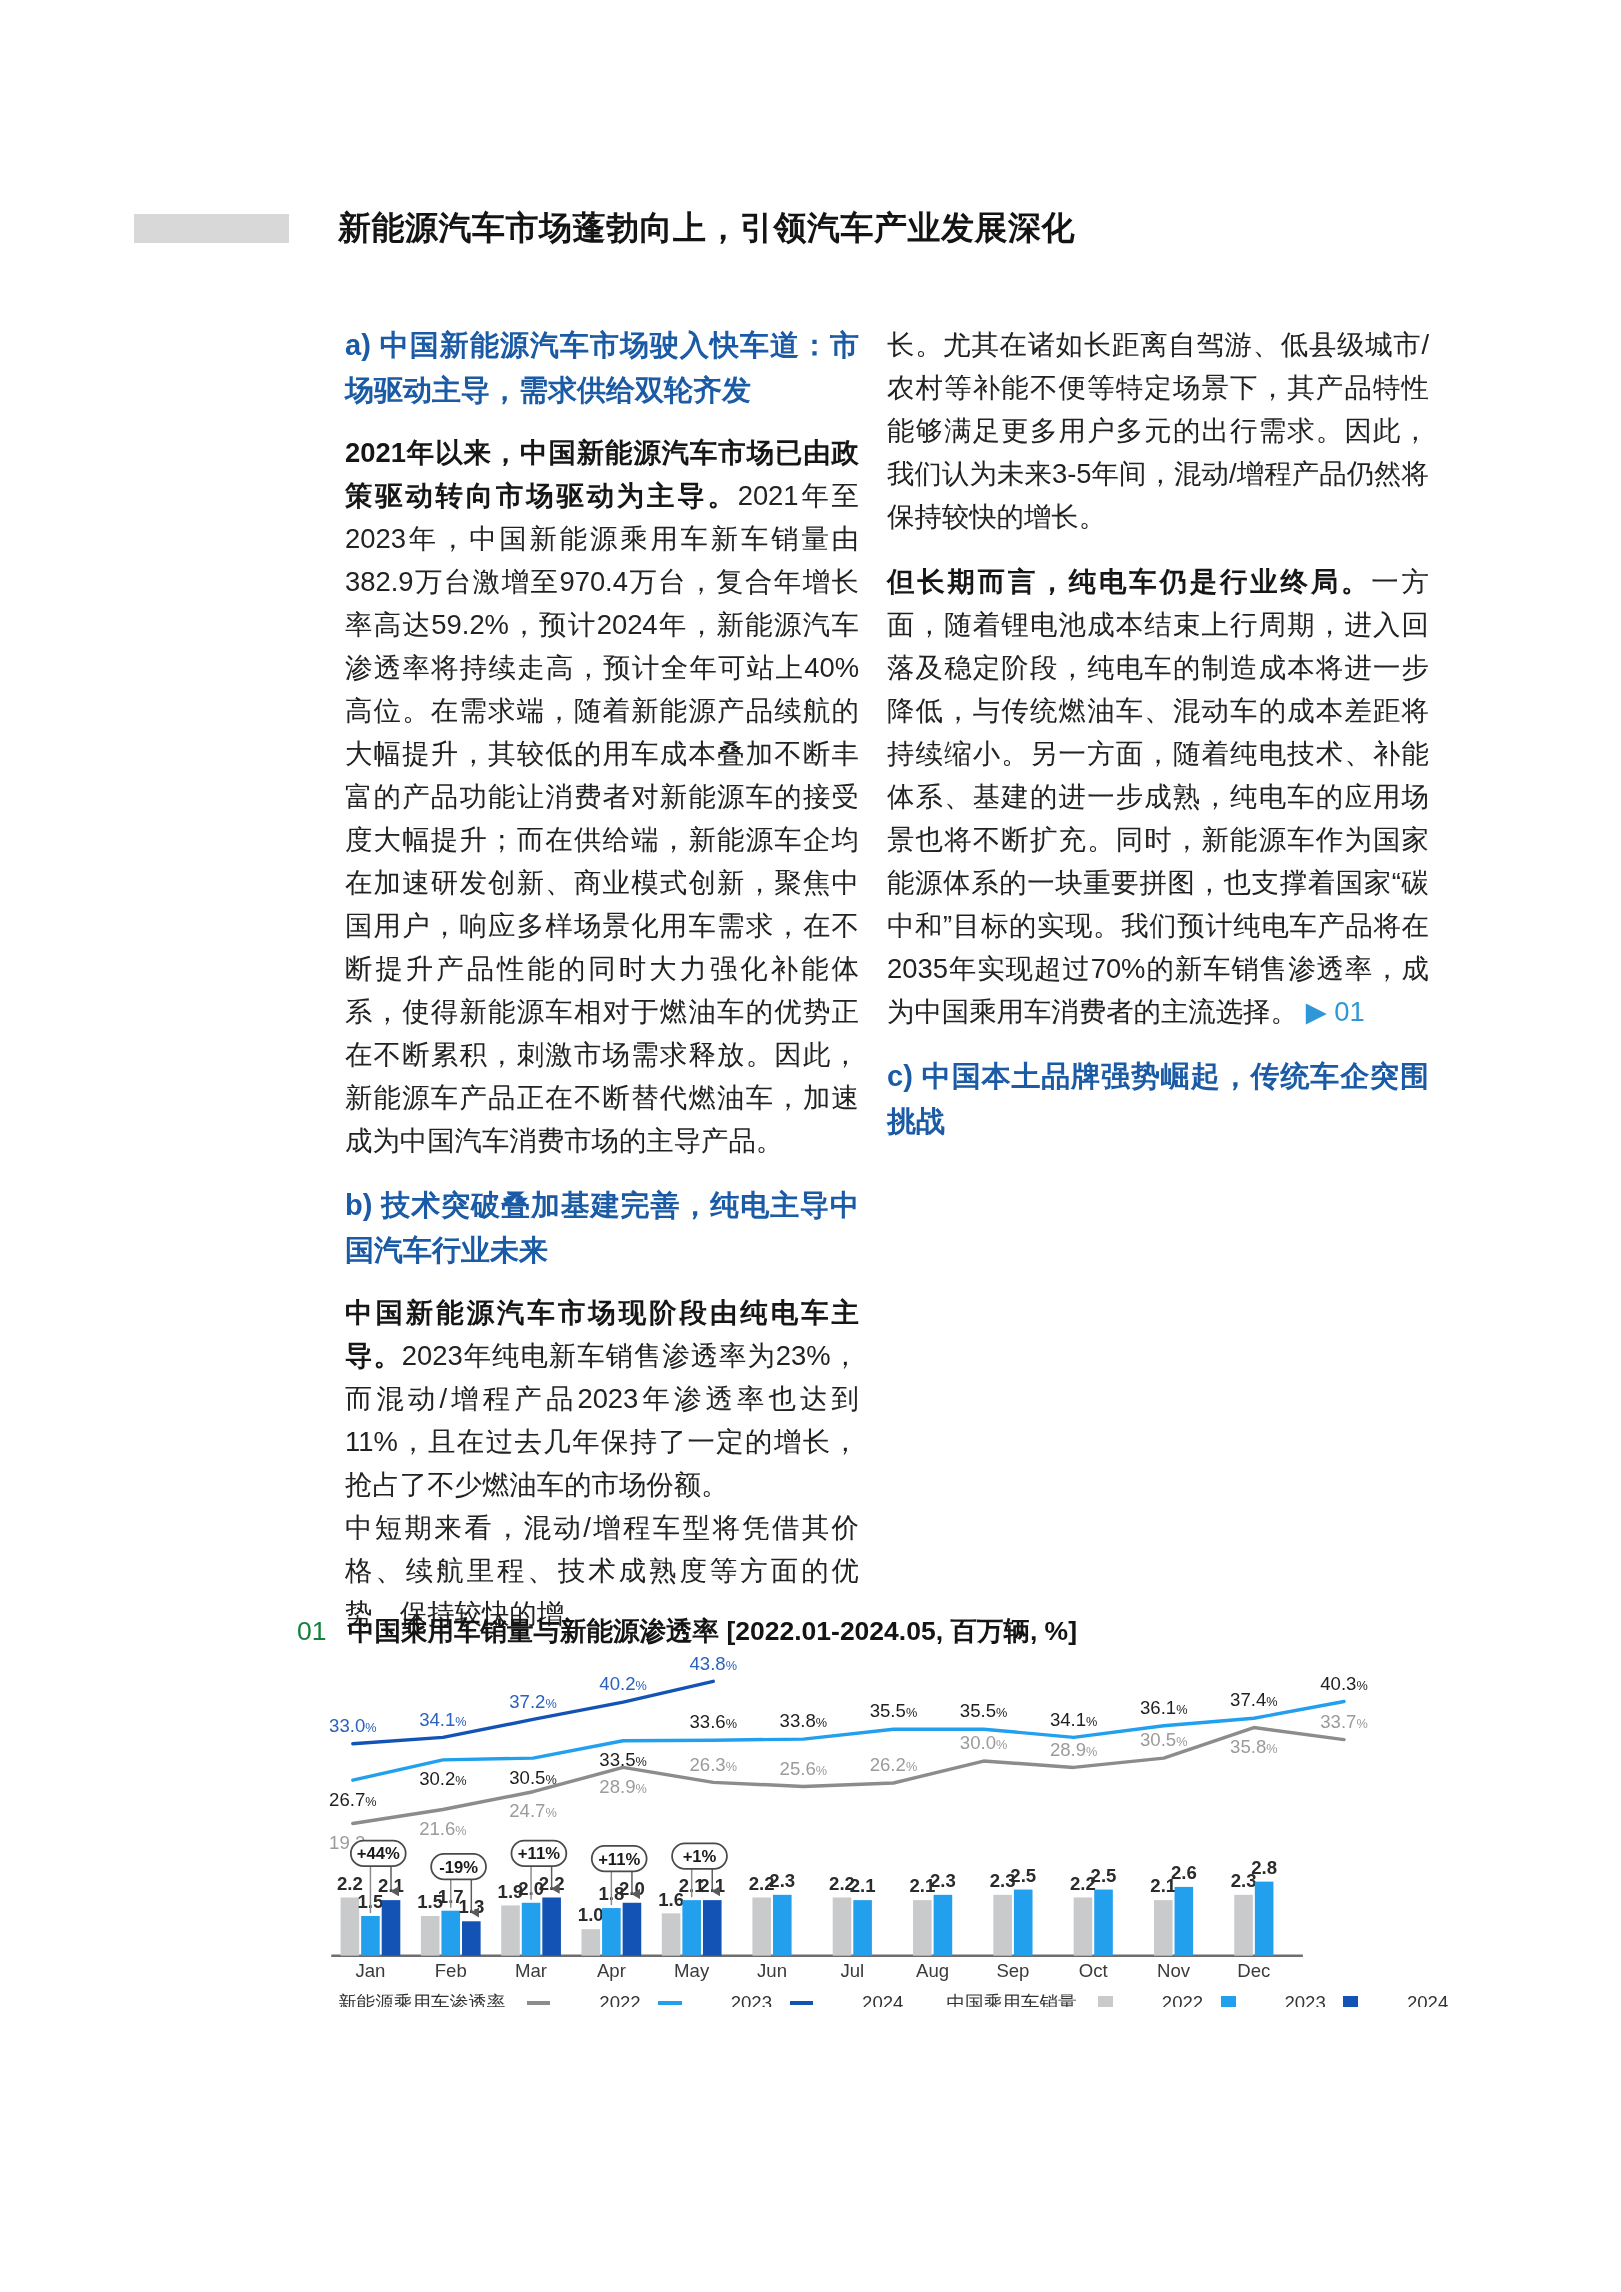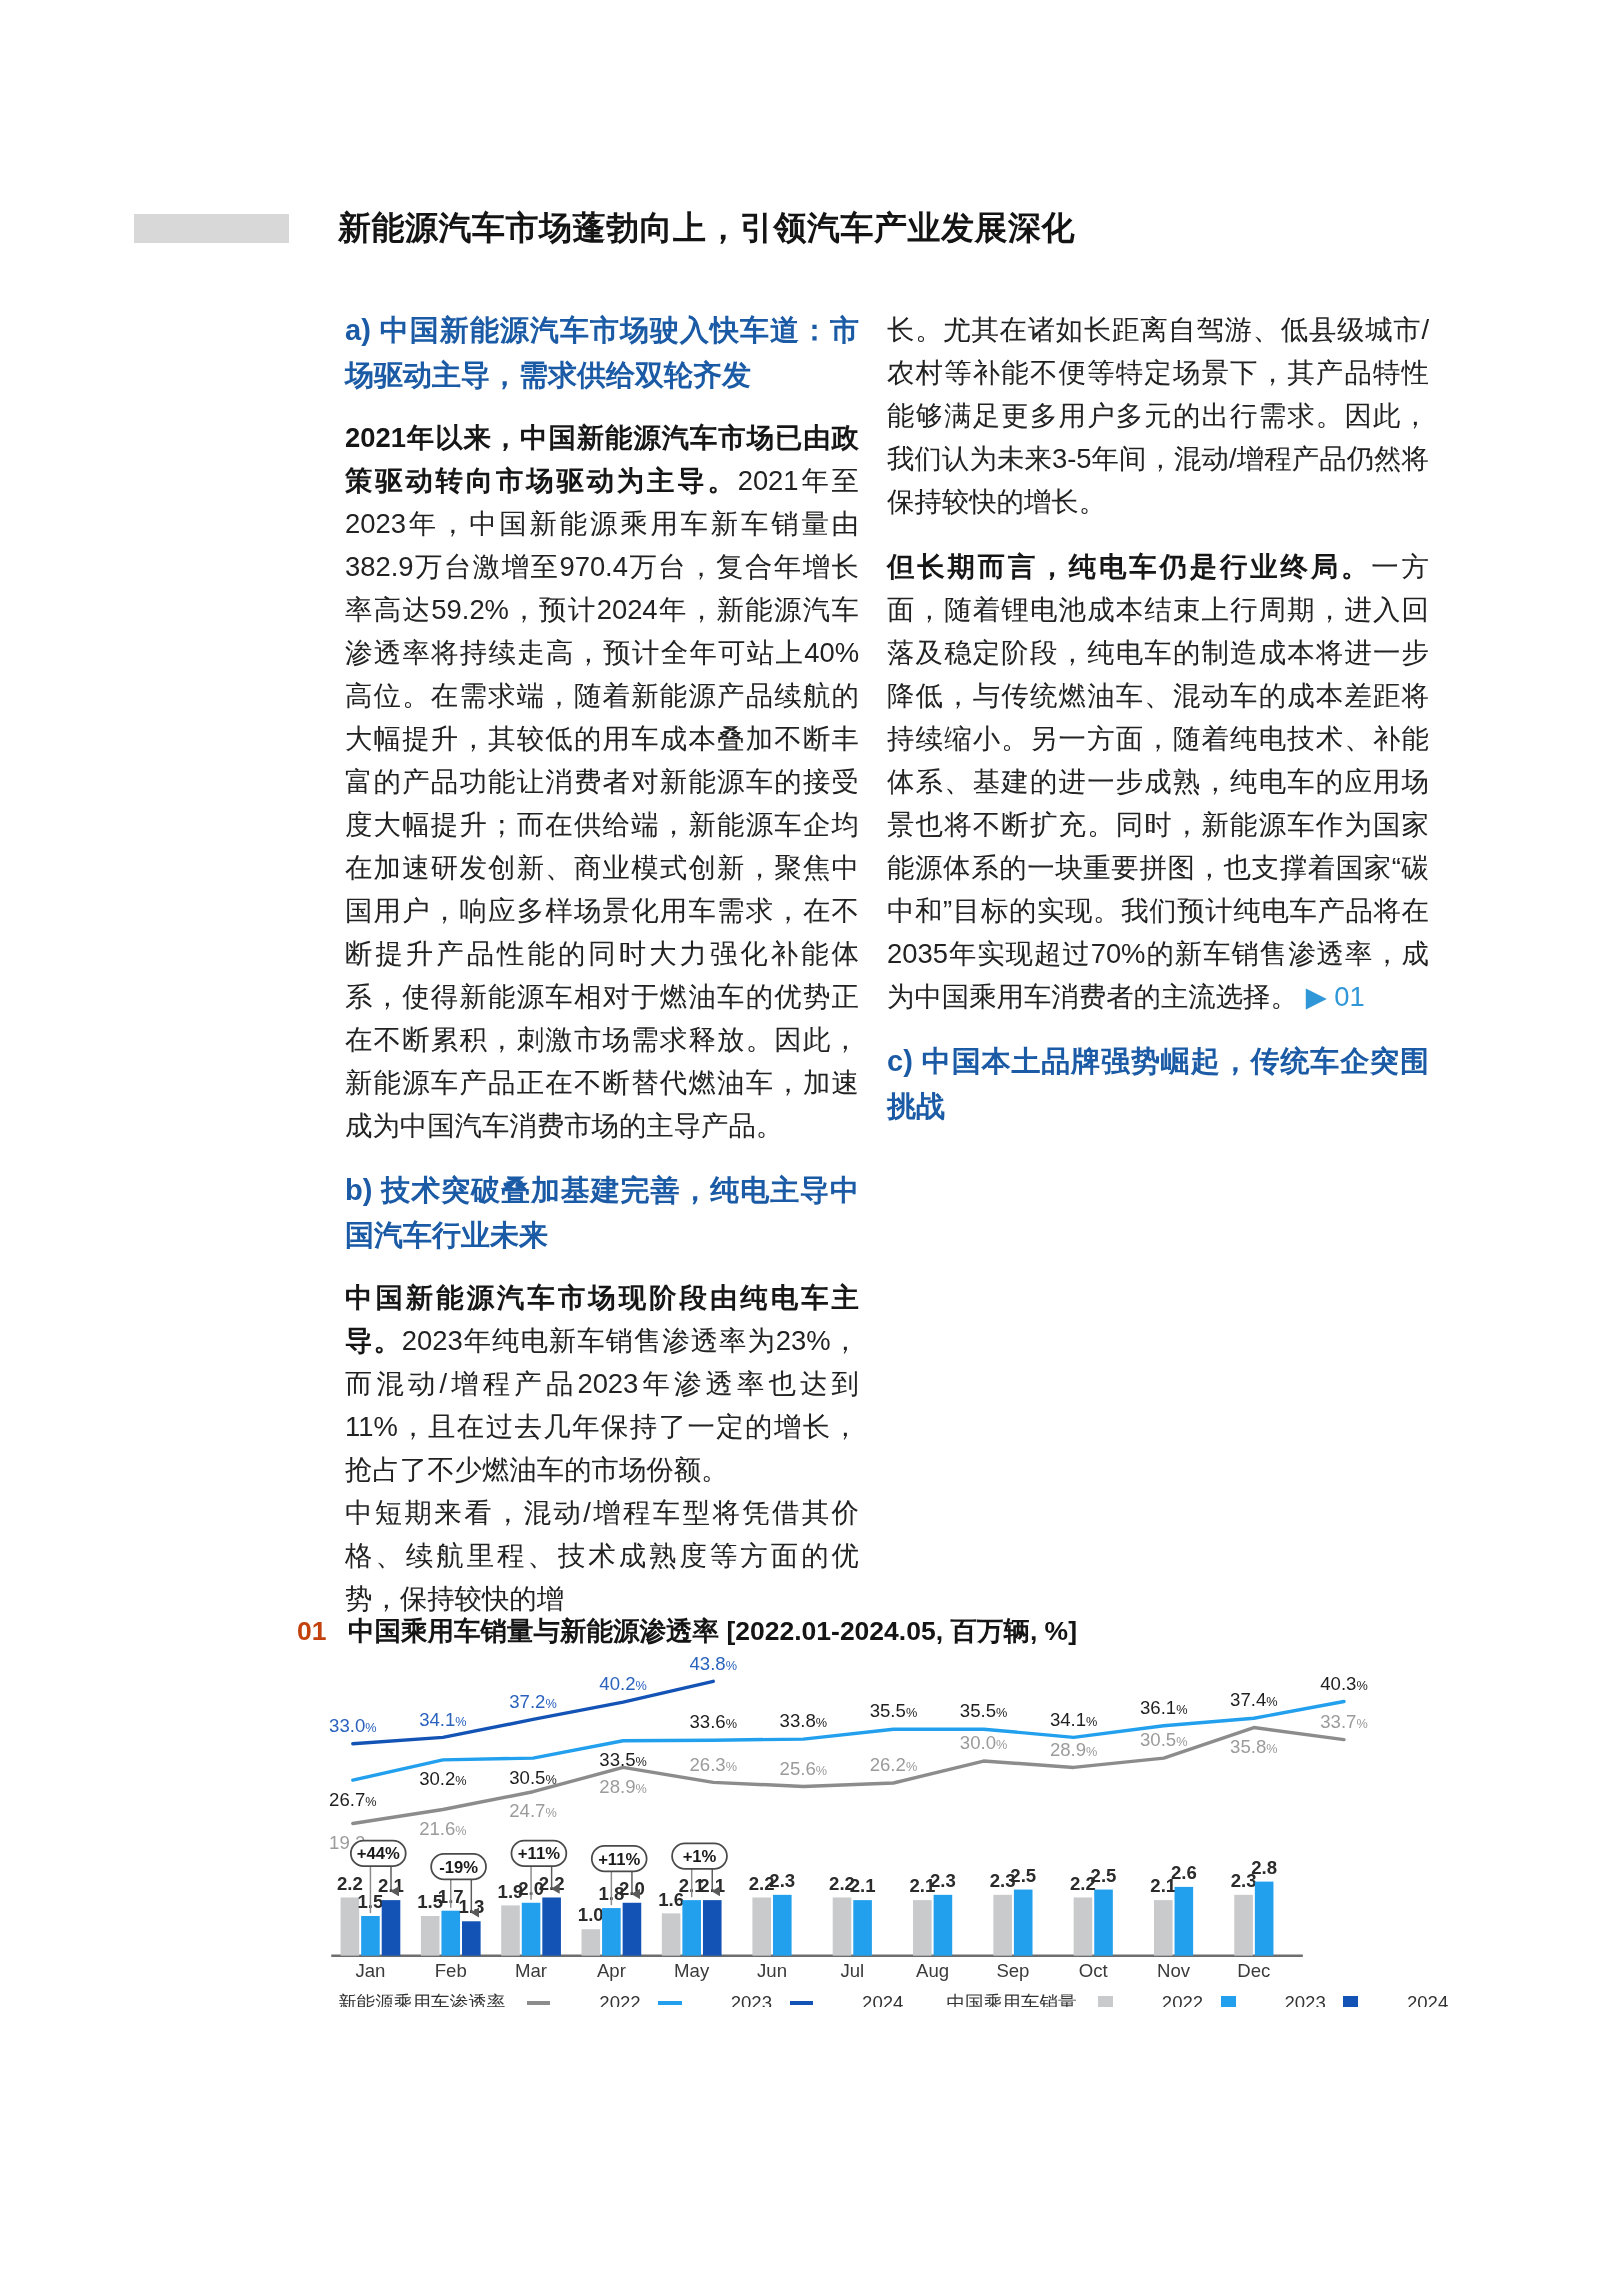--- a/index.html
+++ b/index.html
@@ -3,33 +3,33 @@
 <meta charset="utf-8">
 <style>
   html,body { margin:0; padding:0; background:#ffffff; }
   body { width:1621px; height:2293px; font-family:"Liberation Sans","DejaVu Sans",sans-serif; }
   .page { position:relative; width:1621px; height:2007px; background:#fff; overflow:hidden; }
 
   .decor-bar { position:absolute; left:134px; top:214px; width:155px; height:29px; background:#D8D8D8; }
   .page-title { position:absolute; left:338px; top:208px; margin:0; font-size:33px; line-height:39px;
                 font-weight:700; color:#141414; letter-spacing:0.5px; }
 
-  .col { position:absolute; top:308px; font-size:27.4px; line-height:43px; color:#222;
+  .col { position:absolute; top:323px; font-size:27.4px; line-height:43px; color:#222;
          text-align:justify; }
   .col-left  { left:345px; width:514px; }
   .col-right { left:887px; width:542px; }
   .col h2 { font-size:29px; line-height:45px; font-weight:700; color:#1B5AA5; margin:21.6px 0 17.6px 0; }
   .col h2.first { margin-top:0; }
   .col p { margin:0 0 21.6px 0; }
   .col p.tight { margin-bottom:0; }
   .col strong { color:#161616; font-weight:700; }
   .figref { color:#2F97D8; font-weight:400; margin-left:7.8px; white-space:nowrap; }
 
   .fig-head { position:absolute; left:297px; top:1613px; }
-  .fig-num { color:#c2410c; font-weight:700; font-size:26.5px; }
+  .fig-num { color:#15803d; font-weight:400; font-size:26.5px; }
   .fig-title { color:#141414; font-weight:700; font-size:26.5px; margin-left:21.6px; }
 
   #chart { position:absolute; left:323px; top:1654px; }
 
   #legend { position:absolute; left:338px; top:1990px; display:flex; align-items:center;
             font-size:18.6px; color:#333; white-space:nowrap; }
   .lg-group-label { margin-right:21.6px; }
   .lg-group-label.bars { margin-left:25.5px; }
   .lg-item { display:flex; align-items:center; margin-right:17.6px;gap:42px; }
   .lg-line { display:inline-block; width:23.5px; height:3.9px; margin-right:6.9px; }

